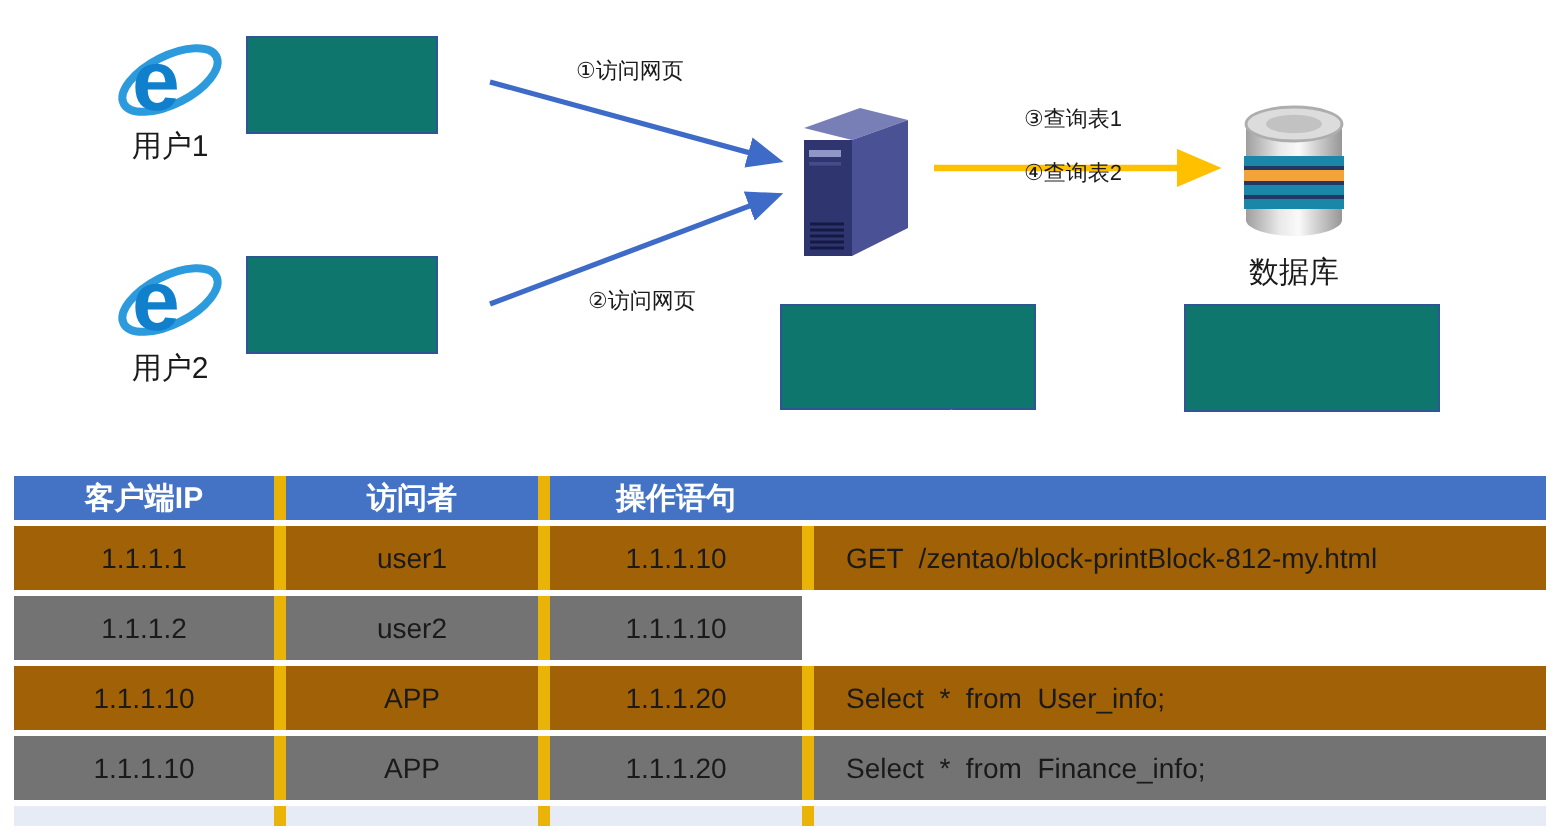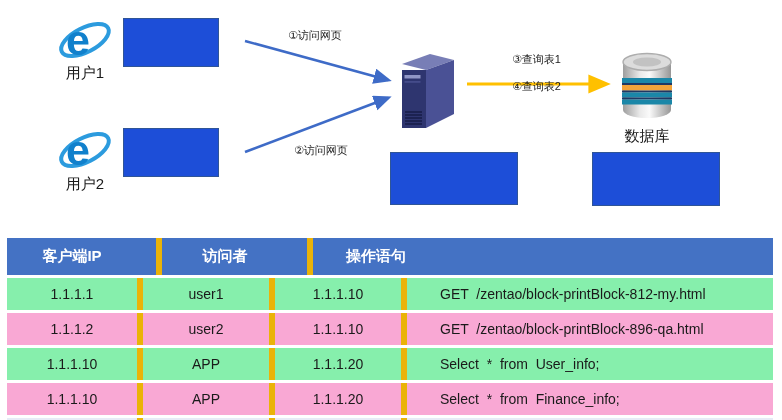--- a/index.html
+++ b/index.html
@@ -1,36 +1,36 @@
 <!DOCTYPE html>
 <html><head>
 <meta charset="utf-8">
 <style>
   html,body{margin:0;padding:0;background:#fff;}
   .stage{position:relative;width:782px;height:420px;background:#ffffff;overflow:hidden;
          font-family:"Liberation Sans","DejaVu Sans",sans-serif;color:#1a1a1a;}
   
   .abs{position:absolute;}
   .node-label{font-size:15px;text-align:center;color:#1a1a1a;}
-  .info-box{background:#1d4ed8;border:1.5px solid #2F5597;color:#fff;font-size:13px;
+  .info-box{background:#0f766e;border:1.5px solid #2F5597;color:#fff;font-size:13px;
             line-height:1.6;padding:5px 16px 5px 11px;box-sizing:border-box;white-space:pre;}
   .arrow-label{font-size:11px;color:#1a1a1a;white-space:nowrap;}
   svg{display:block;}
   
   .log-table{position:absolute;left:7px;top:238px;width:766px;}
   .trow{display:grid;grid-template-columns:130px 132px 132px 1fr;}
-  .thead{background:#4472C4;height:37px;gap:19px;}
+  .thead{background:#4472C4;height:22px;}
   .thead .cell{color:#fff;font-weight:bold;font-size:15px;}
   .tbody-row{height:32px;margin-top:3px;}
-  .tbody-row.odd .cell{background:#86efac;}
-  .tbody-row.even .cell{background:#f9a8d4;}
+  .tbody-row.odd .cell{background:#a16207;}
+  .tbody-row.even .cell{background:#737373;}
   .cell{display:flex;align-items:center;justify-content:center;font-size:14px;
         white-space:pre;overflow:hidden;}
   .cell + .cell{border-left:6px solid #eab308;}
-  .cell.op{justify-content:flex-start;padding-left:33px;}
+  .cell.op{justify-content:flex-start;padding-left:16px;}
   .partial{height:10px;margin-top:3px;}
   .partial .cell{background:#E7EBF6;}
 </style>
 </head>
 <body>
 
 <div class="stage">
 
   <svg class="abs" style="left:0;top:0;" width="782" height="232" viewBox="0 0 782 232">
     <defs>
@@ -135,21 +135,20 @@
     <div class="trow tbody-row odd">
       <div class="cell">1.1.1.1</div>
       <div class="cell">user1</div>
       <div class="cell">1.1.1.10</div>
       <div class="cell op">GET  /zentao/block-printBlock-812-my.html</div>
     </div>
     <div class="trow tbody-row even">
       <div class="cell">1.1.1.2</div>
       <div class="cell">user2</div>
       <div class="cell">1.1.1.10</div>
-      <div class="cell op">GET  /zentao/block-printBlock-896-qa.html</div>
     </div>
     <div class="trow tbody-row odd">
       <div class="cell">1.1.1.10</div>
       <div class="cell">APP</div>
       <div class="cell">1.1.1.20</div>
       <div class="cell op">Select  *  from  User_info;</div>
     </div>
     <div class="trow tbody-row even">
       <div class="cell">1.1.1.10</div>
       <div class="cell">APP</div>

